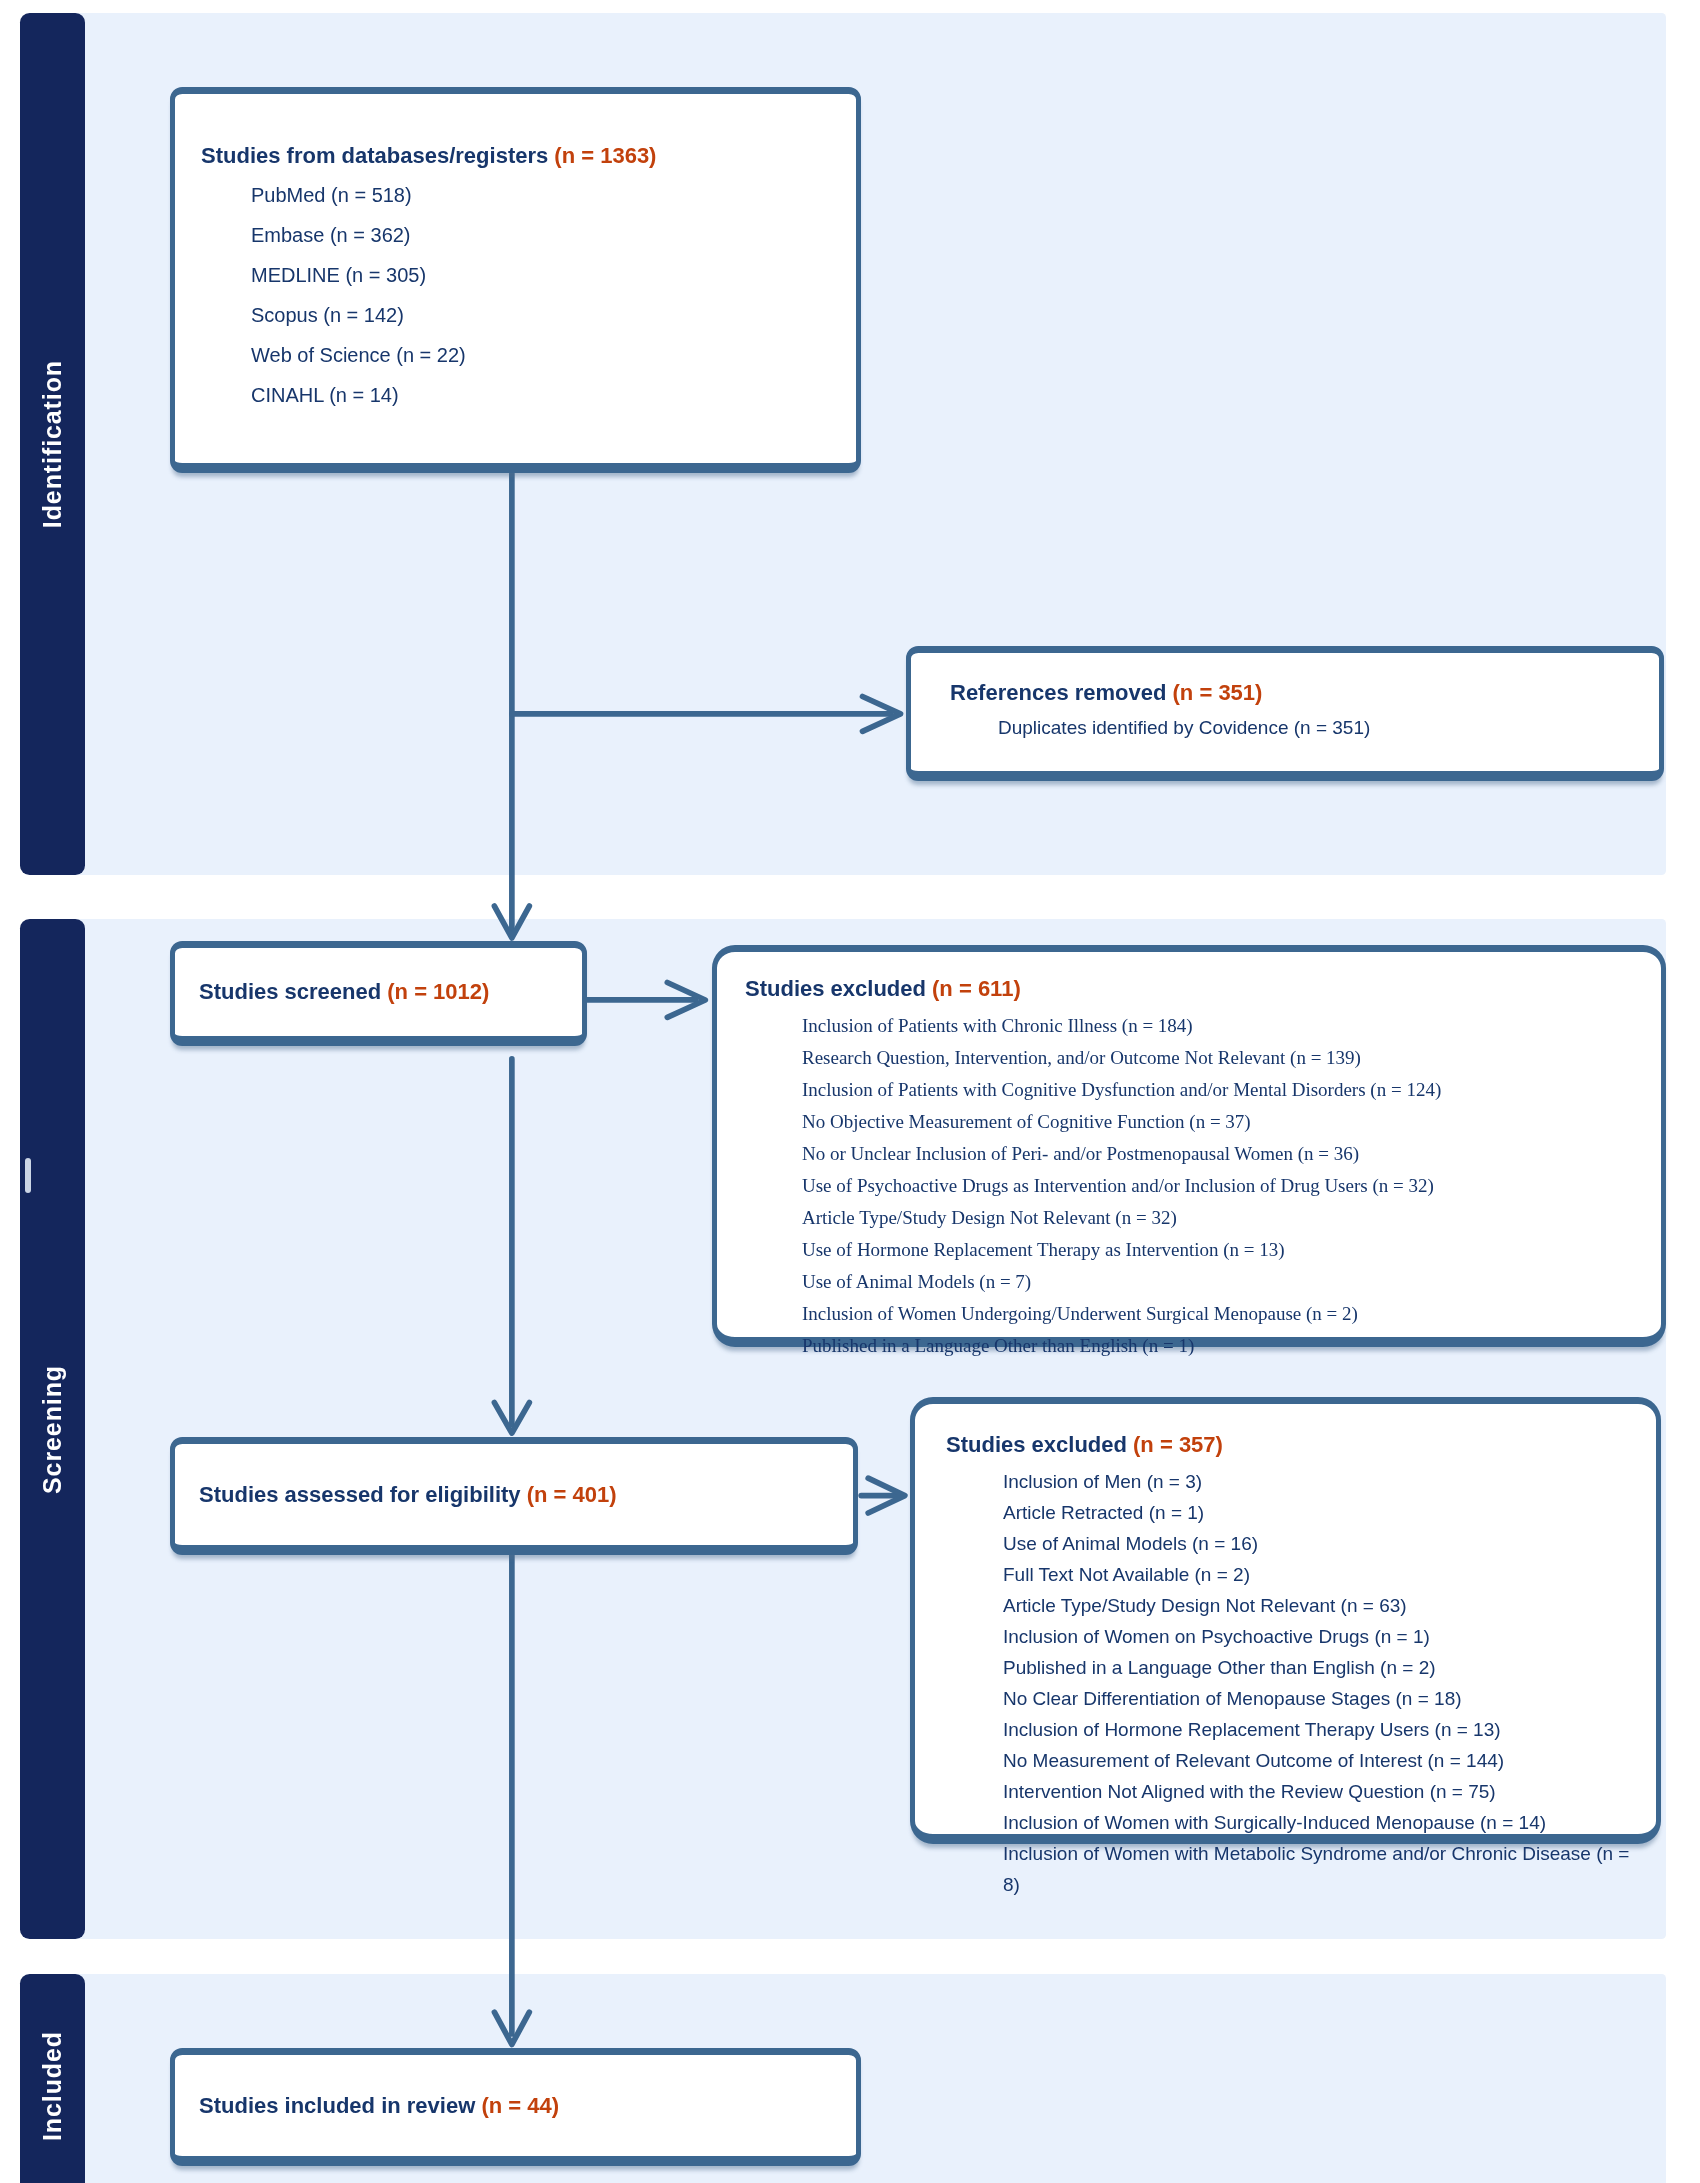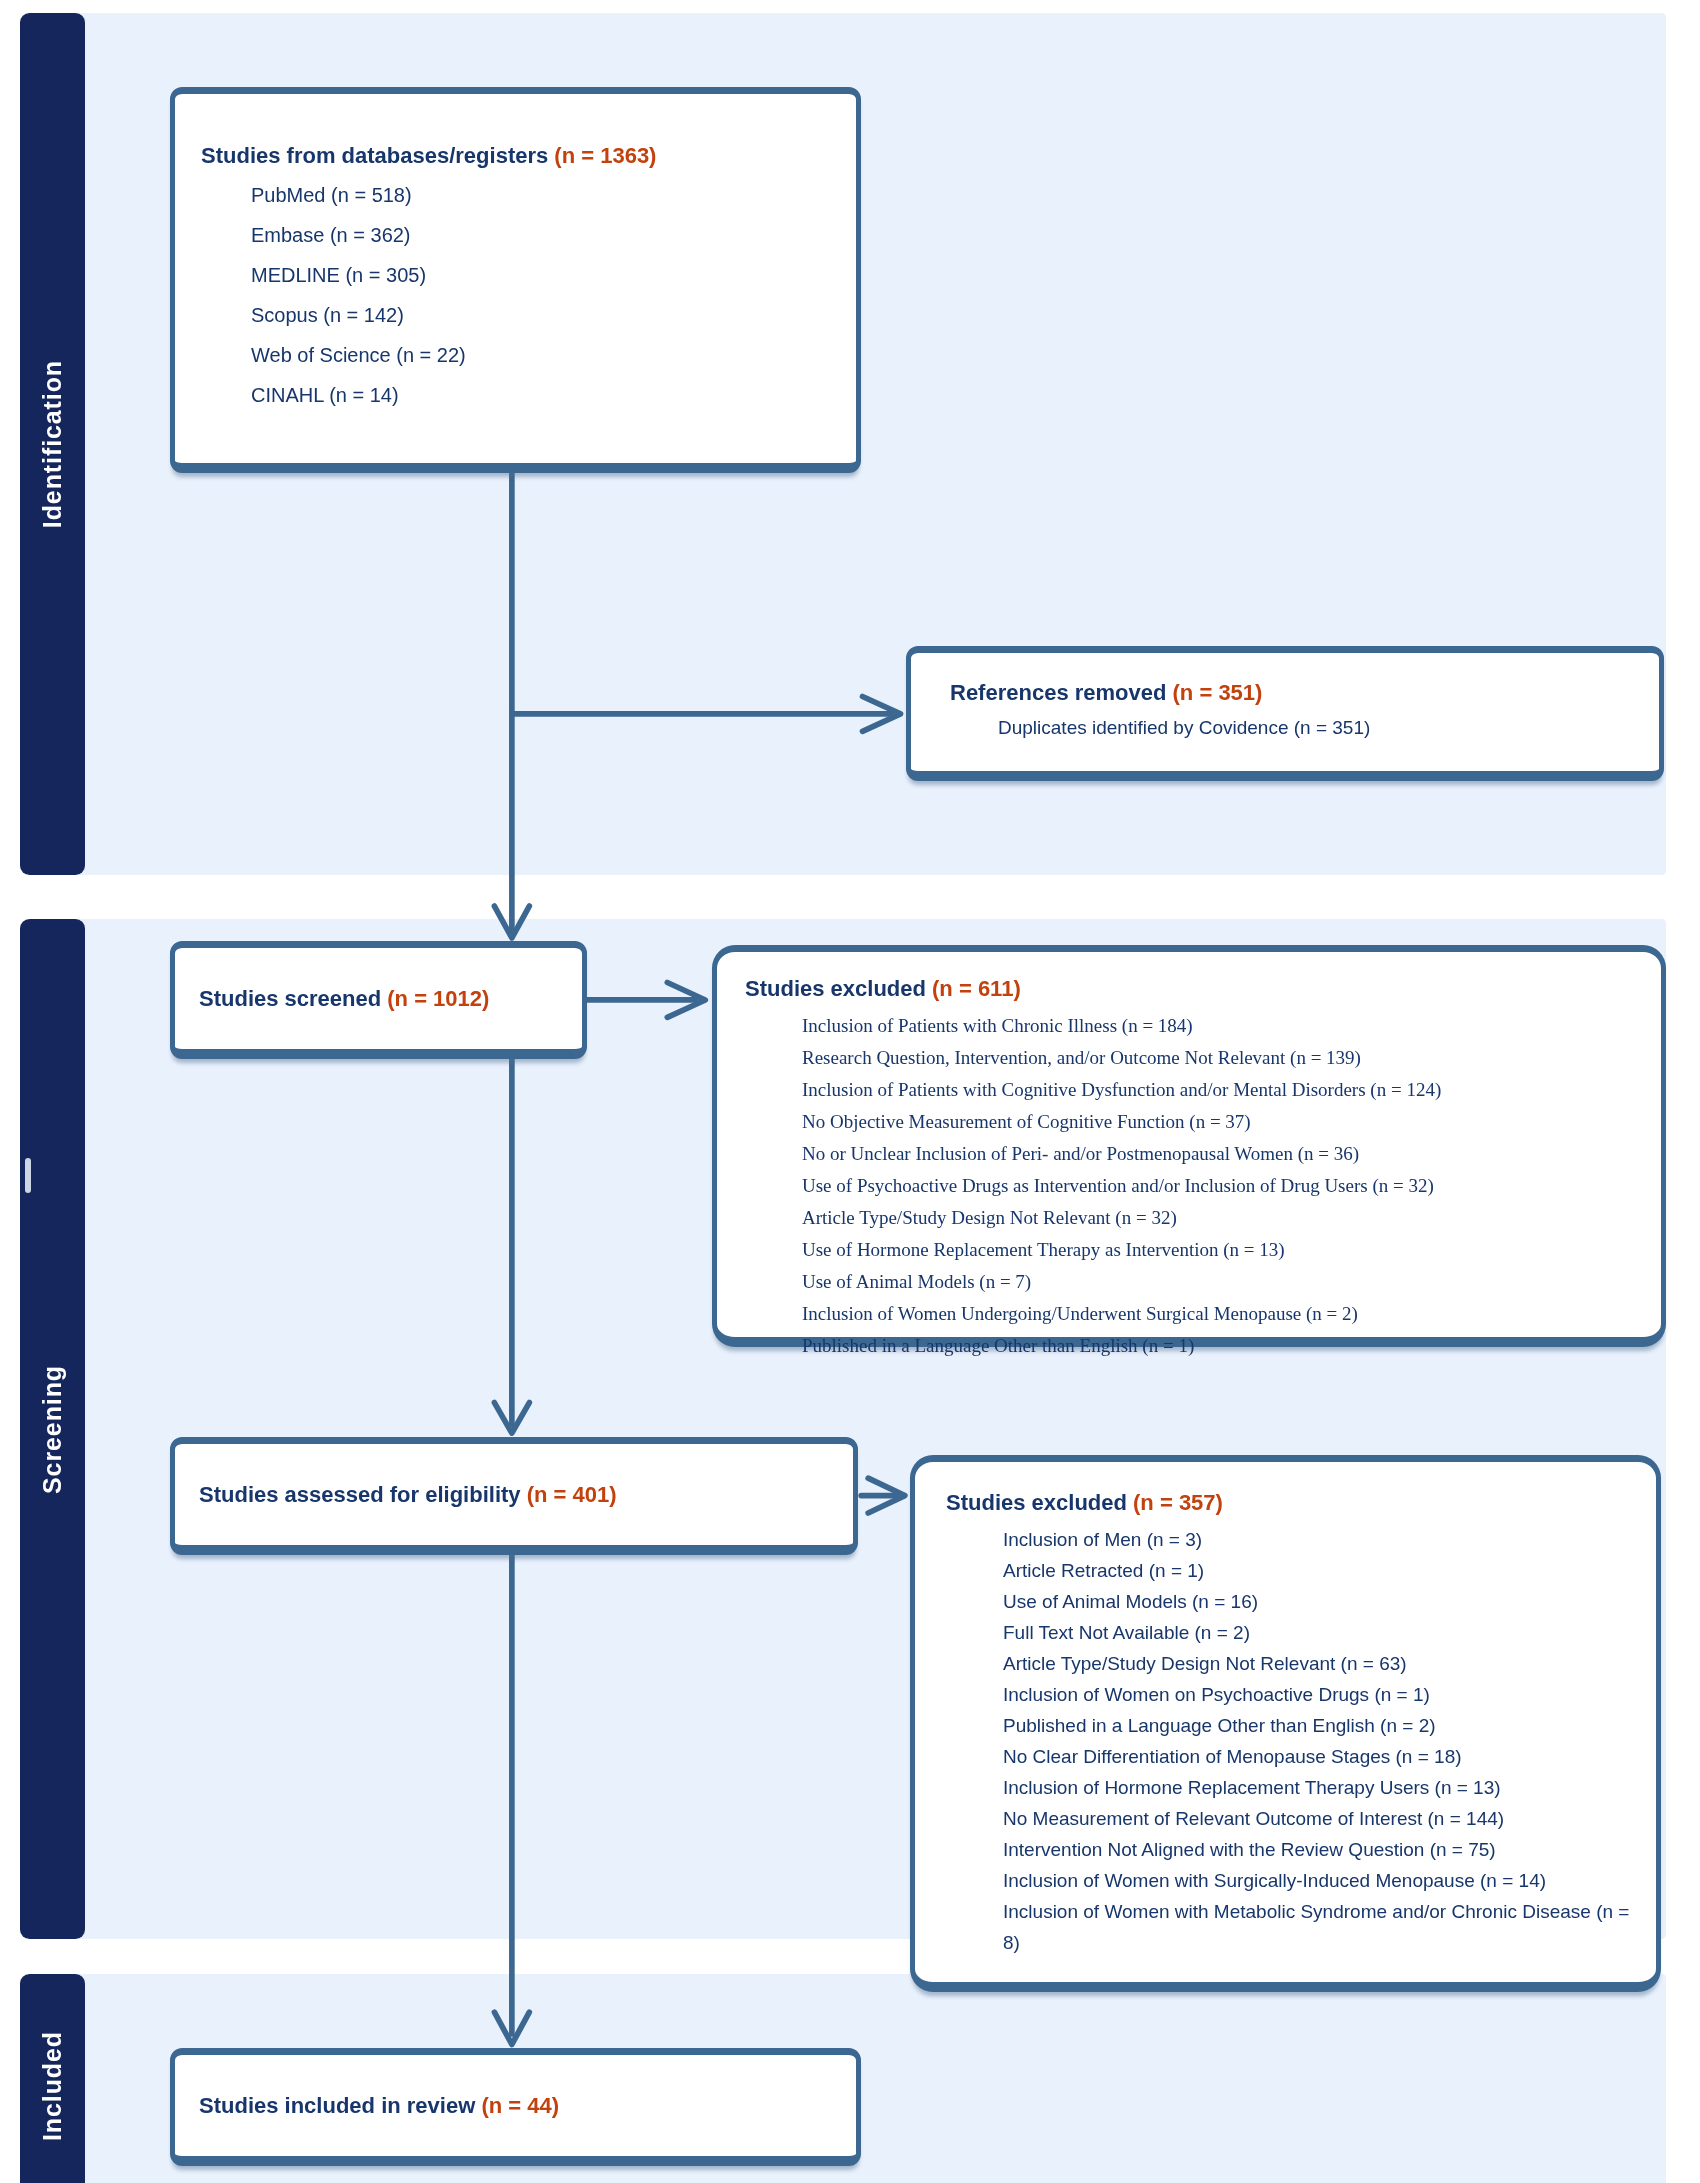--- a/index.html
+++ b/index.html
@@ -34,29 +34,29 @@
   .sub-items{margin-top:6.1px;}
   .li-item{font-size:20px;color:#17366b;line-height:40px;}
 
   #box-databases{left:170px;top:87px;width:691px;height:386px;padding:0 26px;}
   #box-databases .sub-items{margin-left:50px;}
 
   #box-references{left:906px;top:646px;width:758px;height:135px;padding:0 19.6px 0 39px;}
   #box-references .li-item{font-size:19px;line-height:35px;}
   #box-references .sub-items{margin-top:2.6px;margin-left:48px;}
 
-  #box-screened{left:170px;top:941px;width:417px;height:118px;padding:0 19.6px 0 24px;}
+  #box-screened{left:170px;top:941px;width:417px;height:105px;padding:0 19.6px 0 24px;}
 
   #box-excluded-screening{left:712px;top:945px;width:954px;height:402px;padding:23px 22px 0 28px;}
   #box-excluded-screening .li-item{font-size:19px;line-height:32px;font-family:Liberation Serif, serif;}
   #box-excluded-screening .sub-items{margin-top:7px;margin-left:57px;}
 
   #box-assessed{left:170px;top:1437px;width:688px;height:118px;padding:0 19.6px 0 24px;}
 
-  #box-excluded-eligibility{left:910px;top:1455px;width:751px;height:537px;padding:27px 17.5px 0 31px;}
+  #box-excluded-eligibility{left:910px;top:1397px;width:751px;height:447px;padding:27px 17.5px 0 31px;}
   #box-excluded-eligibility .li-item{font-size:19px;line-height:31px;max-width:638px;}
   #box-excluded-eligibility .sub-items{margin-top:7px;margin-left:57px;}
 
   #box-included{left:170px;top:2048px;width:691px;height:118px;padding:0 19.6px 0 24px;}
 
   svg.connectors{position:absolute;inset:0;pointer-events:none;}
   svg.connectors path{stroke:#3c6790;stroke-width:13;fill:none;stroke-linecap:round;stroke-linejoin:round;}
 </style>
 </head>
 <body>

